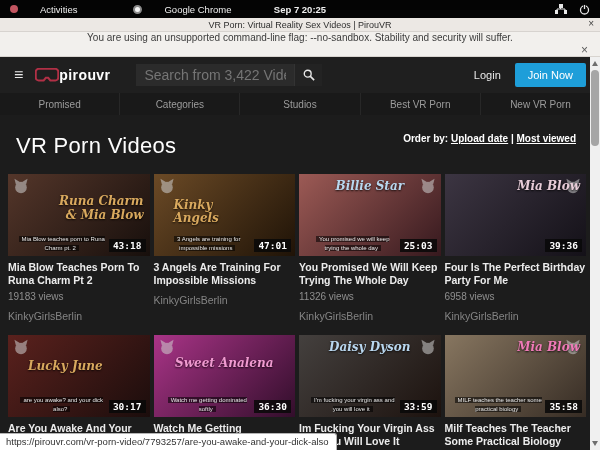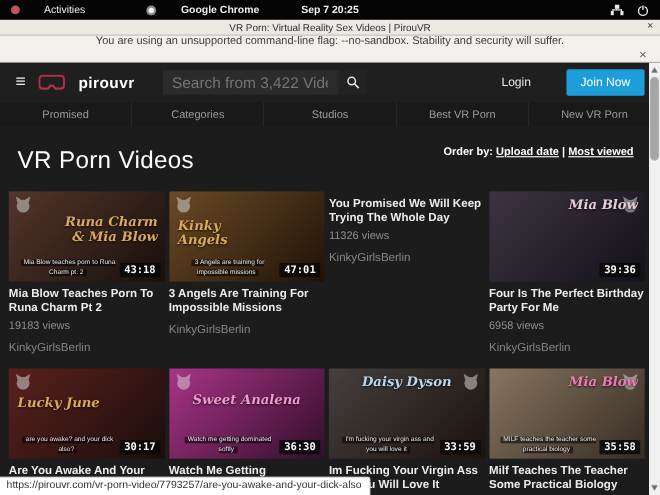--- a/index.html
+++ b/index.html
@@ -22,28 +22,28 @@
   .tabbar .x { position:absolute; right:6px; top:0; font-size:10px; color:#444; cursor:default; }
 
   
   .warnbar { height:25px; background:#f2f0ed; border-bottom:1px solid #d8d4cf; color:#3c3c3c;
              font-size:10px; display:flex; align-items:center; padding:0 12px;flex-direction:column; }
   .warnbar .x { margin-left:auto; color:#5f5f5f; font-size:12px; }
 
   
   .shead { height:36px; background:#1f1f1f; display:flex; align-items:center; padding:0 14px; }
   .burger { color:#e8e8e8; font-size:16px; line-height:1; margin-right:12px; }
-  .logo { display:flex; align-items:center; gap:12px;text-align:center; }
+  .logo { display:flex; align-items:center; gap:0;text-align:center; }
   .logo-text { color:#fff; font-weight:bold; font-size:14px; letter-spacing:.4px; }
   .search { display:flex; margin-left:26px; }
   .search input { width:158px; height:22px; background:#2b2b2b; border:none; color:#9a9a9a;
                   font-size:14px; padding:0 8px; font-family:"Liberation Sans",sans-serif; outline:none;}
   .search button { width:28px; height:22px; background:#232323; border:none; border-left:1px solid #333;
                    display:flex; align-items:center; justify-content:center; }
-  .auth { margin-left:auto; display:flex; align-items:center; gap:32px; }
+  .auth { margin-left:auto; display:flex; align-items:center; gap:14px; }
   .login { color:#e8e8e8; font-size:11px; }
   .join { color:#fff; font-size:11px; padding:6px 13px; border-radius:2px; border:none; }
 
   
   .nav { height:22px; background:#191919; display:flex; }
   .nav-item { flex:1; display:flex; align-items:center; justify-content:center; color:#9c9c9c;
               font-size:10px; border-left:1px solid #272727; }
   .nav-item:first-child { border-left:none; }
 
   
@@ -53,21 +53,21 @@
   .orderby a { color:#fff; text-decoration:underline; }
 
   
   .grid { display:grid; grid-template-columns:repeat(4,1fr); column-gap:4px; row-gap:13px;
           padding:0 14px 0 8px; }
   .card {}
   .thumb { position:relative; height:82px; overflow:hidden; background:#222; }
   .ov { position:absolute; font-family:"DejaVu Serif", serif; font-style:italic; font-weight:bold;
         font-size:12px; line-height:1.1; text-shadow:0 1px 2px rgba(0,0,0,.8); }
   .ov.tr { top:6px; right:6px; max-width:62%; text-align:right; }
-  .ov.cl { top:30%; left:8px; max-width:58%; }
+  .ov.cl { top:30%; left:20px; max-width:58%; }
   .ov.cr { top:26%; right:6px; max-width:62%; text-align:right; }
   .ov.cc { top:26%; left:0; right:0; text-align:center; }
   .ov.tc { top:7%; left:0; right:0; text-align:center; }
   .cap { position:absolute; bottom:4px; left:10px; right:44px; text-align:center; font-size:6px;
          line-height:1.4; color:#e6e6e6; }
   .cap span { background:rgba(0,0,0,.55); padding:0 3px; }
   .dur { position:absolute; bottom:4px; right:4px; background:rgba(8,8,8,.85); color:#fff;
          font-size:9.5px; font-weight:bold; padding:1px 4px; font-family:"DejaVu Sans Mono",monospace; }
   .catlogo { position:absolute; opacity:.55; }
   .catlogo.tl { top:4px; left:4px; }
@@ -92,21 +92,21 @@
              border-right:3px solid transparent; border-top:5px solid #6e6e6e; }
 </style>
 </head>
 <body>
 
 <div class="sysbar">
   <div class="left">
     <span class="dot"></span>
     <span>Activities</span>
     <span class="chrome-ic"></span>
-    <span style="font-weight:bold;">Google Chrome</span>
+    <span style="font-weight:normal;">Google Chrome</span>
   </div>
   <div class="clock">Sep 7 20:25</div>
   <div class="right">
     <svg width="12" height="10" viewBox="0 0 12 10">
       <rect x="4" y="0" width="4" height="4" fill="#e8e8e8"></rect>
       <rect x="0" y="6" width="3" height="4" fill="#e8e8e8"></rect>
       <rect x="9" y="6" width="3" height="4" fill="#e8e8e8"></rect>
       <path d="M5.5 4 v1 M2 6 v-1 h8 v1" stroke="#e8e8e8" fill="none"></path>
     </svg>
     <svg width="11" height="11" viewBox="0 0 12 12">
@@ -192,20 +192,30 @@
         <circle cx="12" cy="13" r="8" fill="#cfcfcf"></circle>
       </svg>
       <span class="ov cl" style="color: rgb(217, 169, 94);">Kinky Angels</span>
       <span class="cap"><span>3 Angels are training for impossible missions</span></span>
       <span class="dur">47:01</span>
     </div>
     <div class="vtitle">3 Angels Are Training For Impossible Missions</div>
     <div class="vstudio">KinkyGirlsBerlin</div>
   </div>
     <div class="card">
+    <div class="thumb" style="background: linear-gradient(135deg, rgb(156, 90, 85) 0%, rgb(54, 25, 30) 100%);">
+      <svg class="catlogo tr" width="18" height="16" viewBox="0 0 24 22">
+        <path d="M5 9 L3 1 L11 6 Z" fill="#cfcfcf"></path>
+        <path d="M19 9 L21 1 L13 6 Z" fill="#cfcfcf"></path>
+        <circle cx="12" cy="13" r="8" fill="#cfcfcf"></circle>
+      </svg>
+      <span class="ov tc" style="color: rgb(185, 215, 239);">Billie Star</span>
+      <span class="cap"><span>You promised we will keep trying the whole day</span></span>
+      <span class="dur">25:03</span>
+    </div>
     <div class="vtitle">You Promised We Will Keep Trying The Whole Day</div>
     <div class="vviews">11326 views</div>
     <div class="vstudio">KinkyGirlsBerlin</div>
   </div>
     <div class="card">
     <div class="thumb" style="background: linear-gradient(135deg, rgb(60, 53, 66) 0%, rgb(20, 17, 24) 100%);">
       <svg class="catlogo tr" width="18" height="16" viewBox="0 0 24 22">
         <path d="M5 9 L3 1 L11 6 Z" fill="#cfcfcf"></path>
         <path d="M19 9 L21 1 L13 6 Z" fill="#cfcfcf"></path>
         <circle cx="12" cy="13" r="8" fill="#cfcfcf"></circle>

